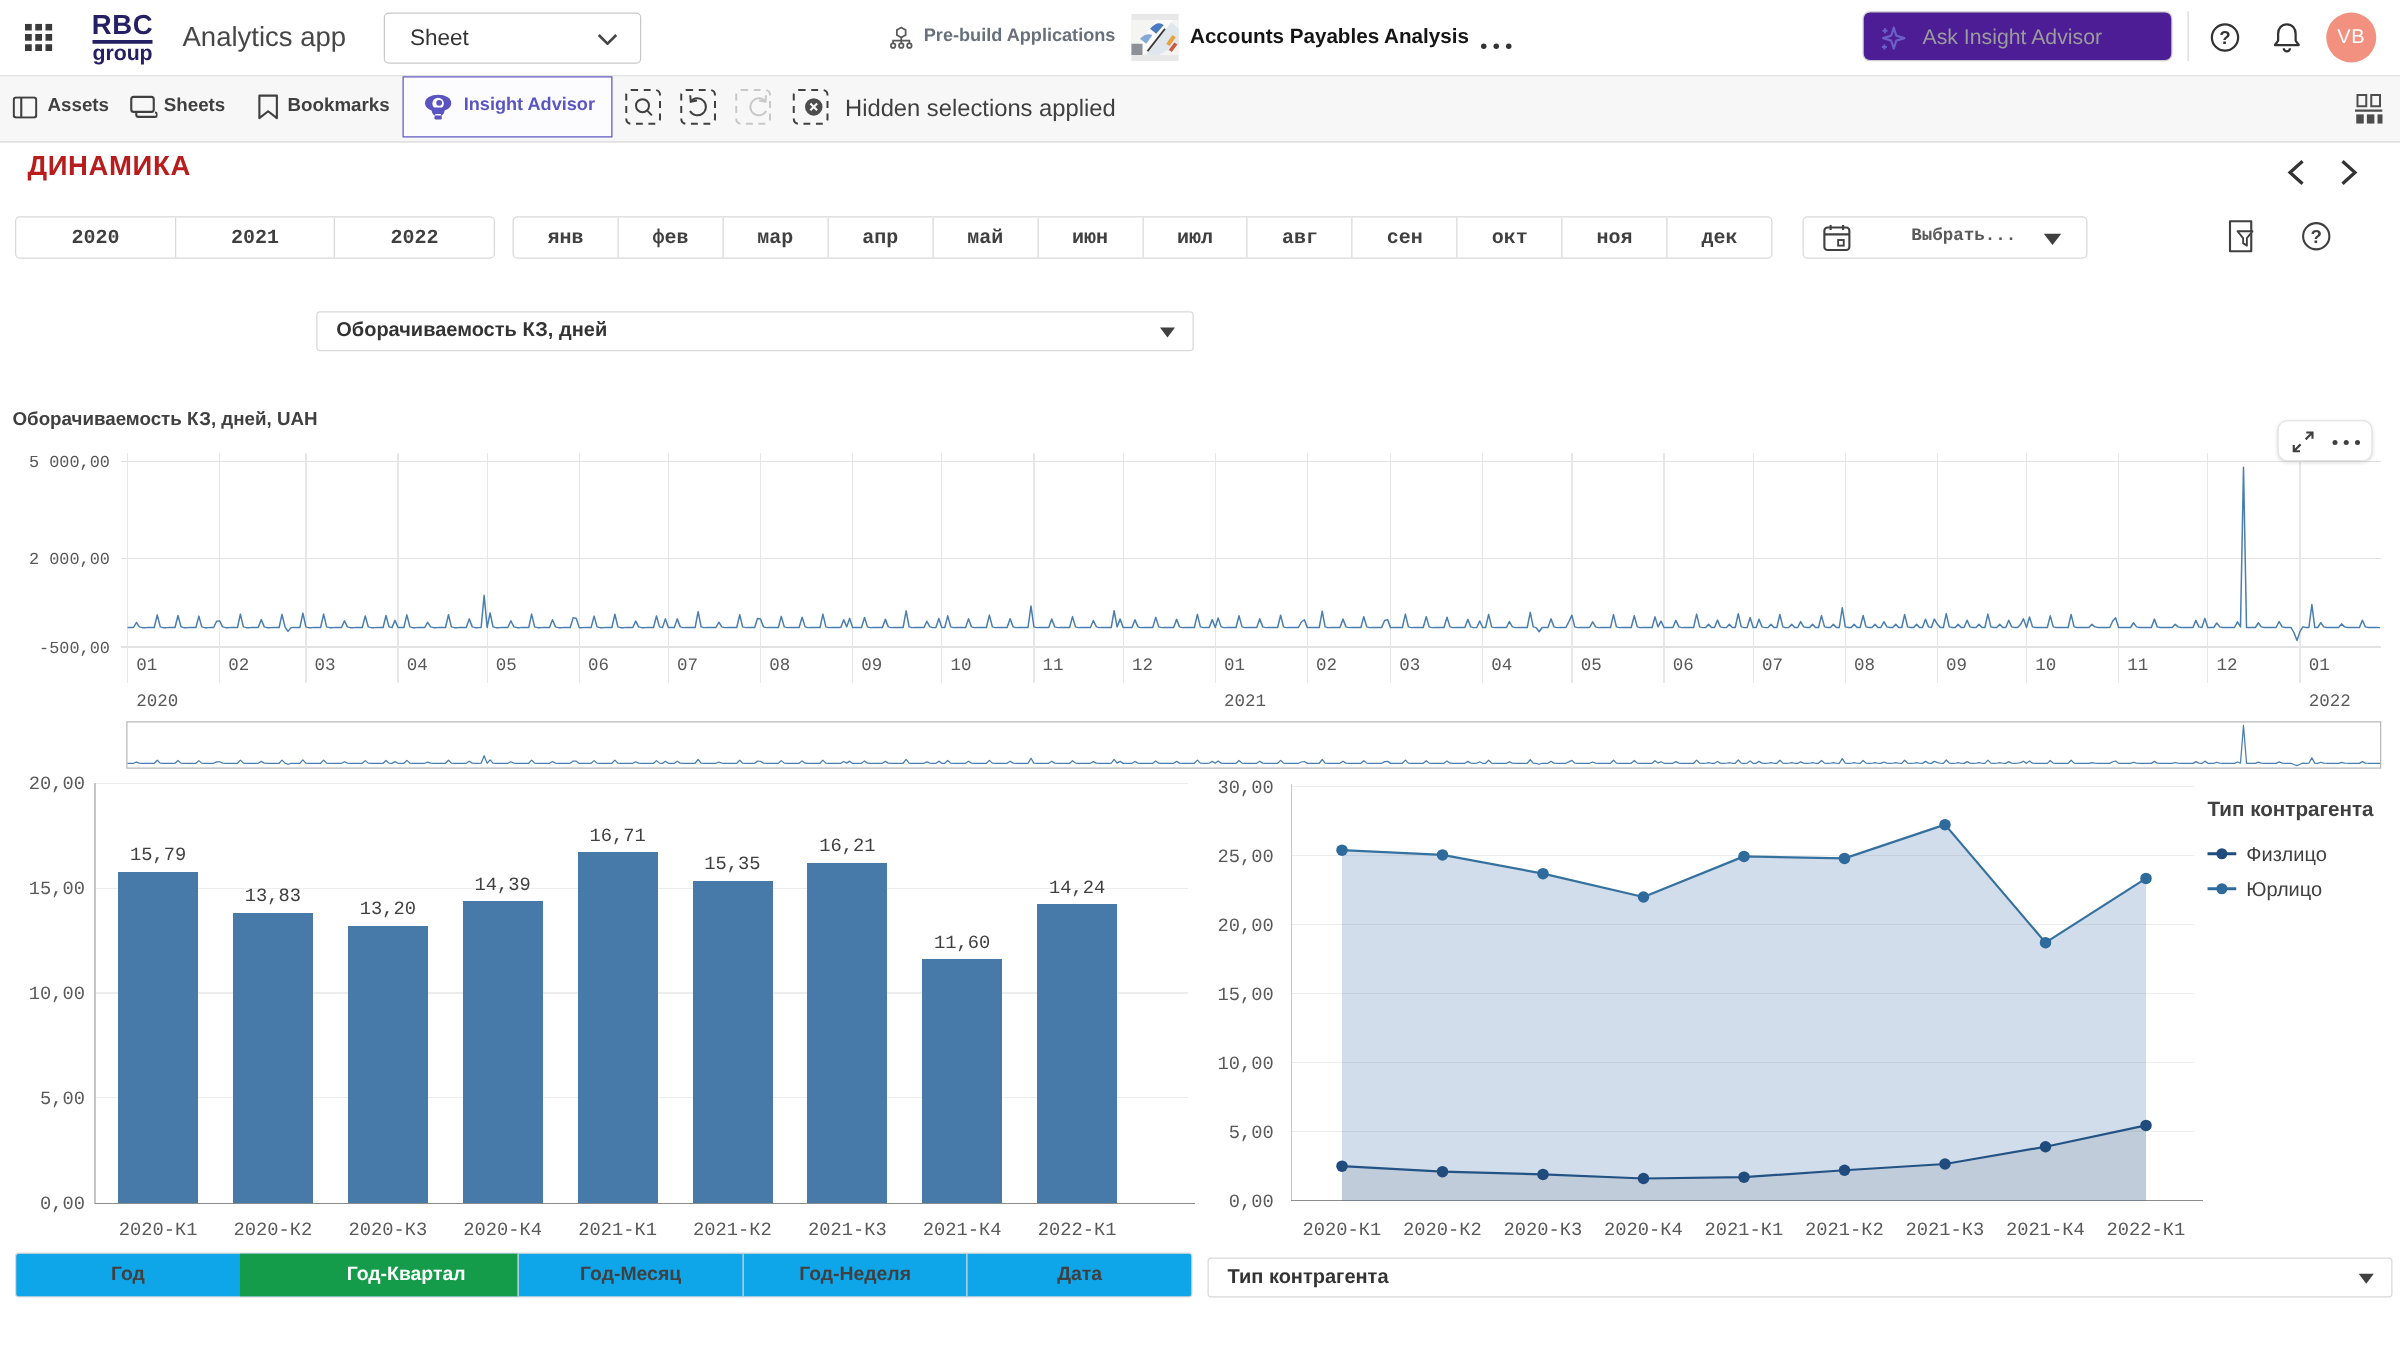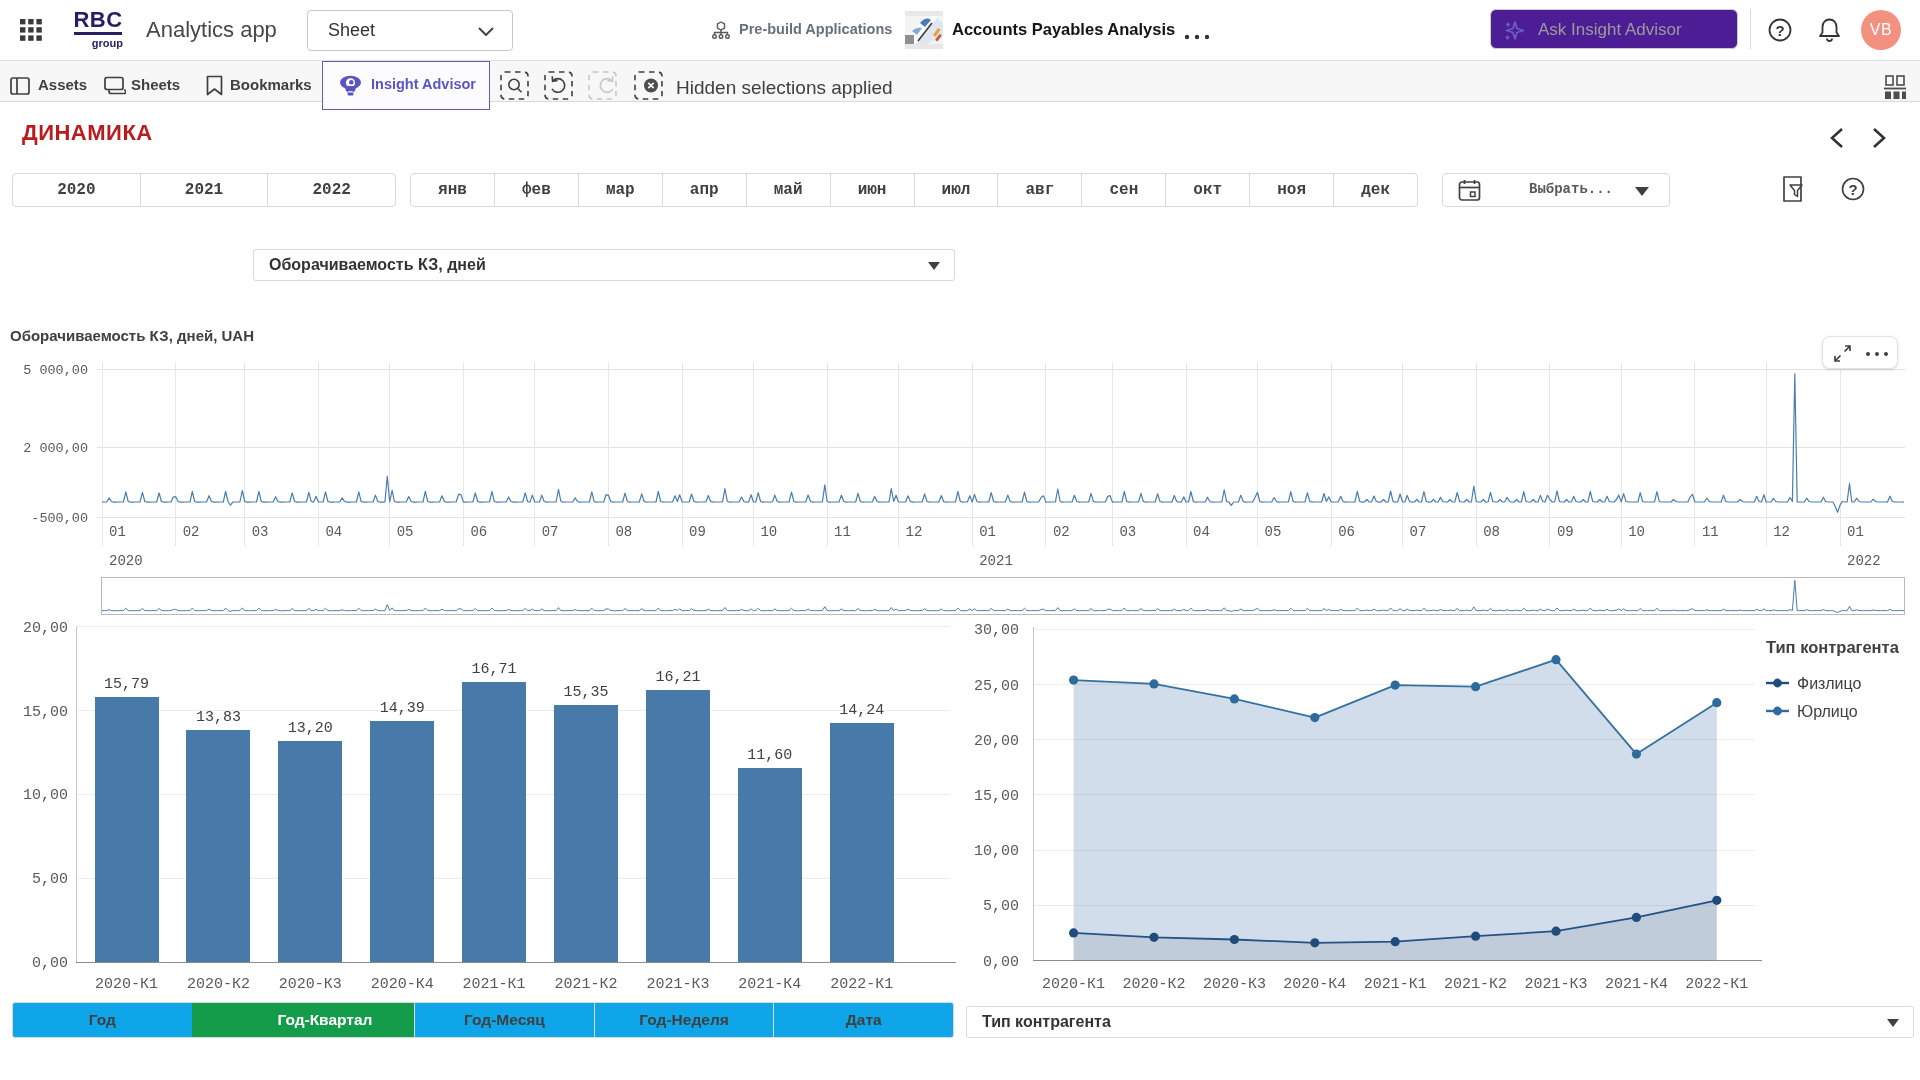--- a/index.html
+++ b/index.html
@@ -1,21 +1,21 @@
 <!DOCTYPE html>
 <html lang="ru"><head><meta charset="utf-8">
 <style>
 * { margin:0; padding:0; box-sizing:border-box; }
 html,body { width:1920px; height:1080px; overflow:hidden; background:#fff;
   font-family:"Liberation Sans", sans-serif; }
 #page { position:relative; width:1920px; height:1080px; }
 .abs { position:absolute; }
 
 #topbar { position:absolute; left:0; top:0; width:1920px; height:60px; background:#fff; }
-#toolbar { position:absolute; left:0; top:60px; width:1920px; height:42px; background:#f7f7f7;
+#toolbar { position:absolute; left:0; top:60px; width:1920px; height:54px; background:#f7f7f7;
   border-top:1px solid #e2e2e2; border-bottom:1px solid #d9d9d9; }
 .sheetsel { position:absolute; left:307px; top:10px; width:206px; height:41px; border:1px solid #c9c9c9;
   border-radius:4px; background:#fff; }
 .sheetsel span { position:absolute; left:20px; top:9px; font-size:18px; color:#333; }
 .searchbox { position:absolute; left:1490px; top:9px; width:248px; height:40px; border:1px solid #ccc;
   border-radius:6px; background:#4c1d95; }
 .searchbox span { position:absolute; left:47px; top:10px; font-size:17px; color:#9b9b9b; }
 .avatar { position:absolute; left:1861px; top:10px; width:40px; height:40px; border-radius:50%;
   background:#f29180; color:#fff; font-size:16px; text-align:center; line-height:40px; letter-spacing:0.5px; }
 .tbtxt { color:#404040; font-size:15px; font-weight:bold; }
@@ -212,21 +212,21 @@
           <rect x="8.2" y="8.2" width="5.4" height="5.4"></rect>
           <rect x="16.4" y="8.2" width="5.4" height="5.4"></rect>
       <rect x="0" y="16.4" width="5.4" height="5.4"></rect>
           <rect x="8.2" y="16.4" width="5.4" height="5.4"></rect>
           <rect x="16.4" y="16.4" width="5.4" height="5.4"></rect>
     </g>
   </svg>
   <div class="abs" style="left:73px;top:9px;width:50px;text-align:center;color:#252063;">
     <div style="font-size:22px;font-weight:bold;letter-spacing:0.5px;line-height:22px;">RBC</div>
     <div style="height:2.5px;background:#252063;margin:1px 1px 1px 1px;"></div>
-    <div style="font-size:11px;font-weight:bold;line-height:14px;text-align:right;">group</div>
+    <div style="font-size:17px;font-weight:bold;line-height:14px;">group</div>
   </div>
   <div class="abs" style="left:146px;top:17px;font-size:22px;color:#474747;">Analytics app</div>
   <div class="sheetsel">
         <span>Sheet</span>
     <svg class="abs" style="right:18px;top:16px" width="16" height="9" viewBox="0 0 16 9">
       <polyline points="1,1 8,8 15,1" fill="none" stroke="#444" stroke-width="2"></polyline>
     </svg>
   </div>
   <svg class="abs" style="left:711px;top:20px" width="20" height="20" viewBox="0 0 20 20">
     <g fill="none" stroke="#595959" stroke-width="1.4">

